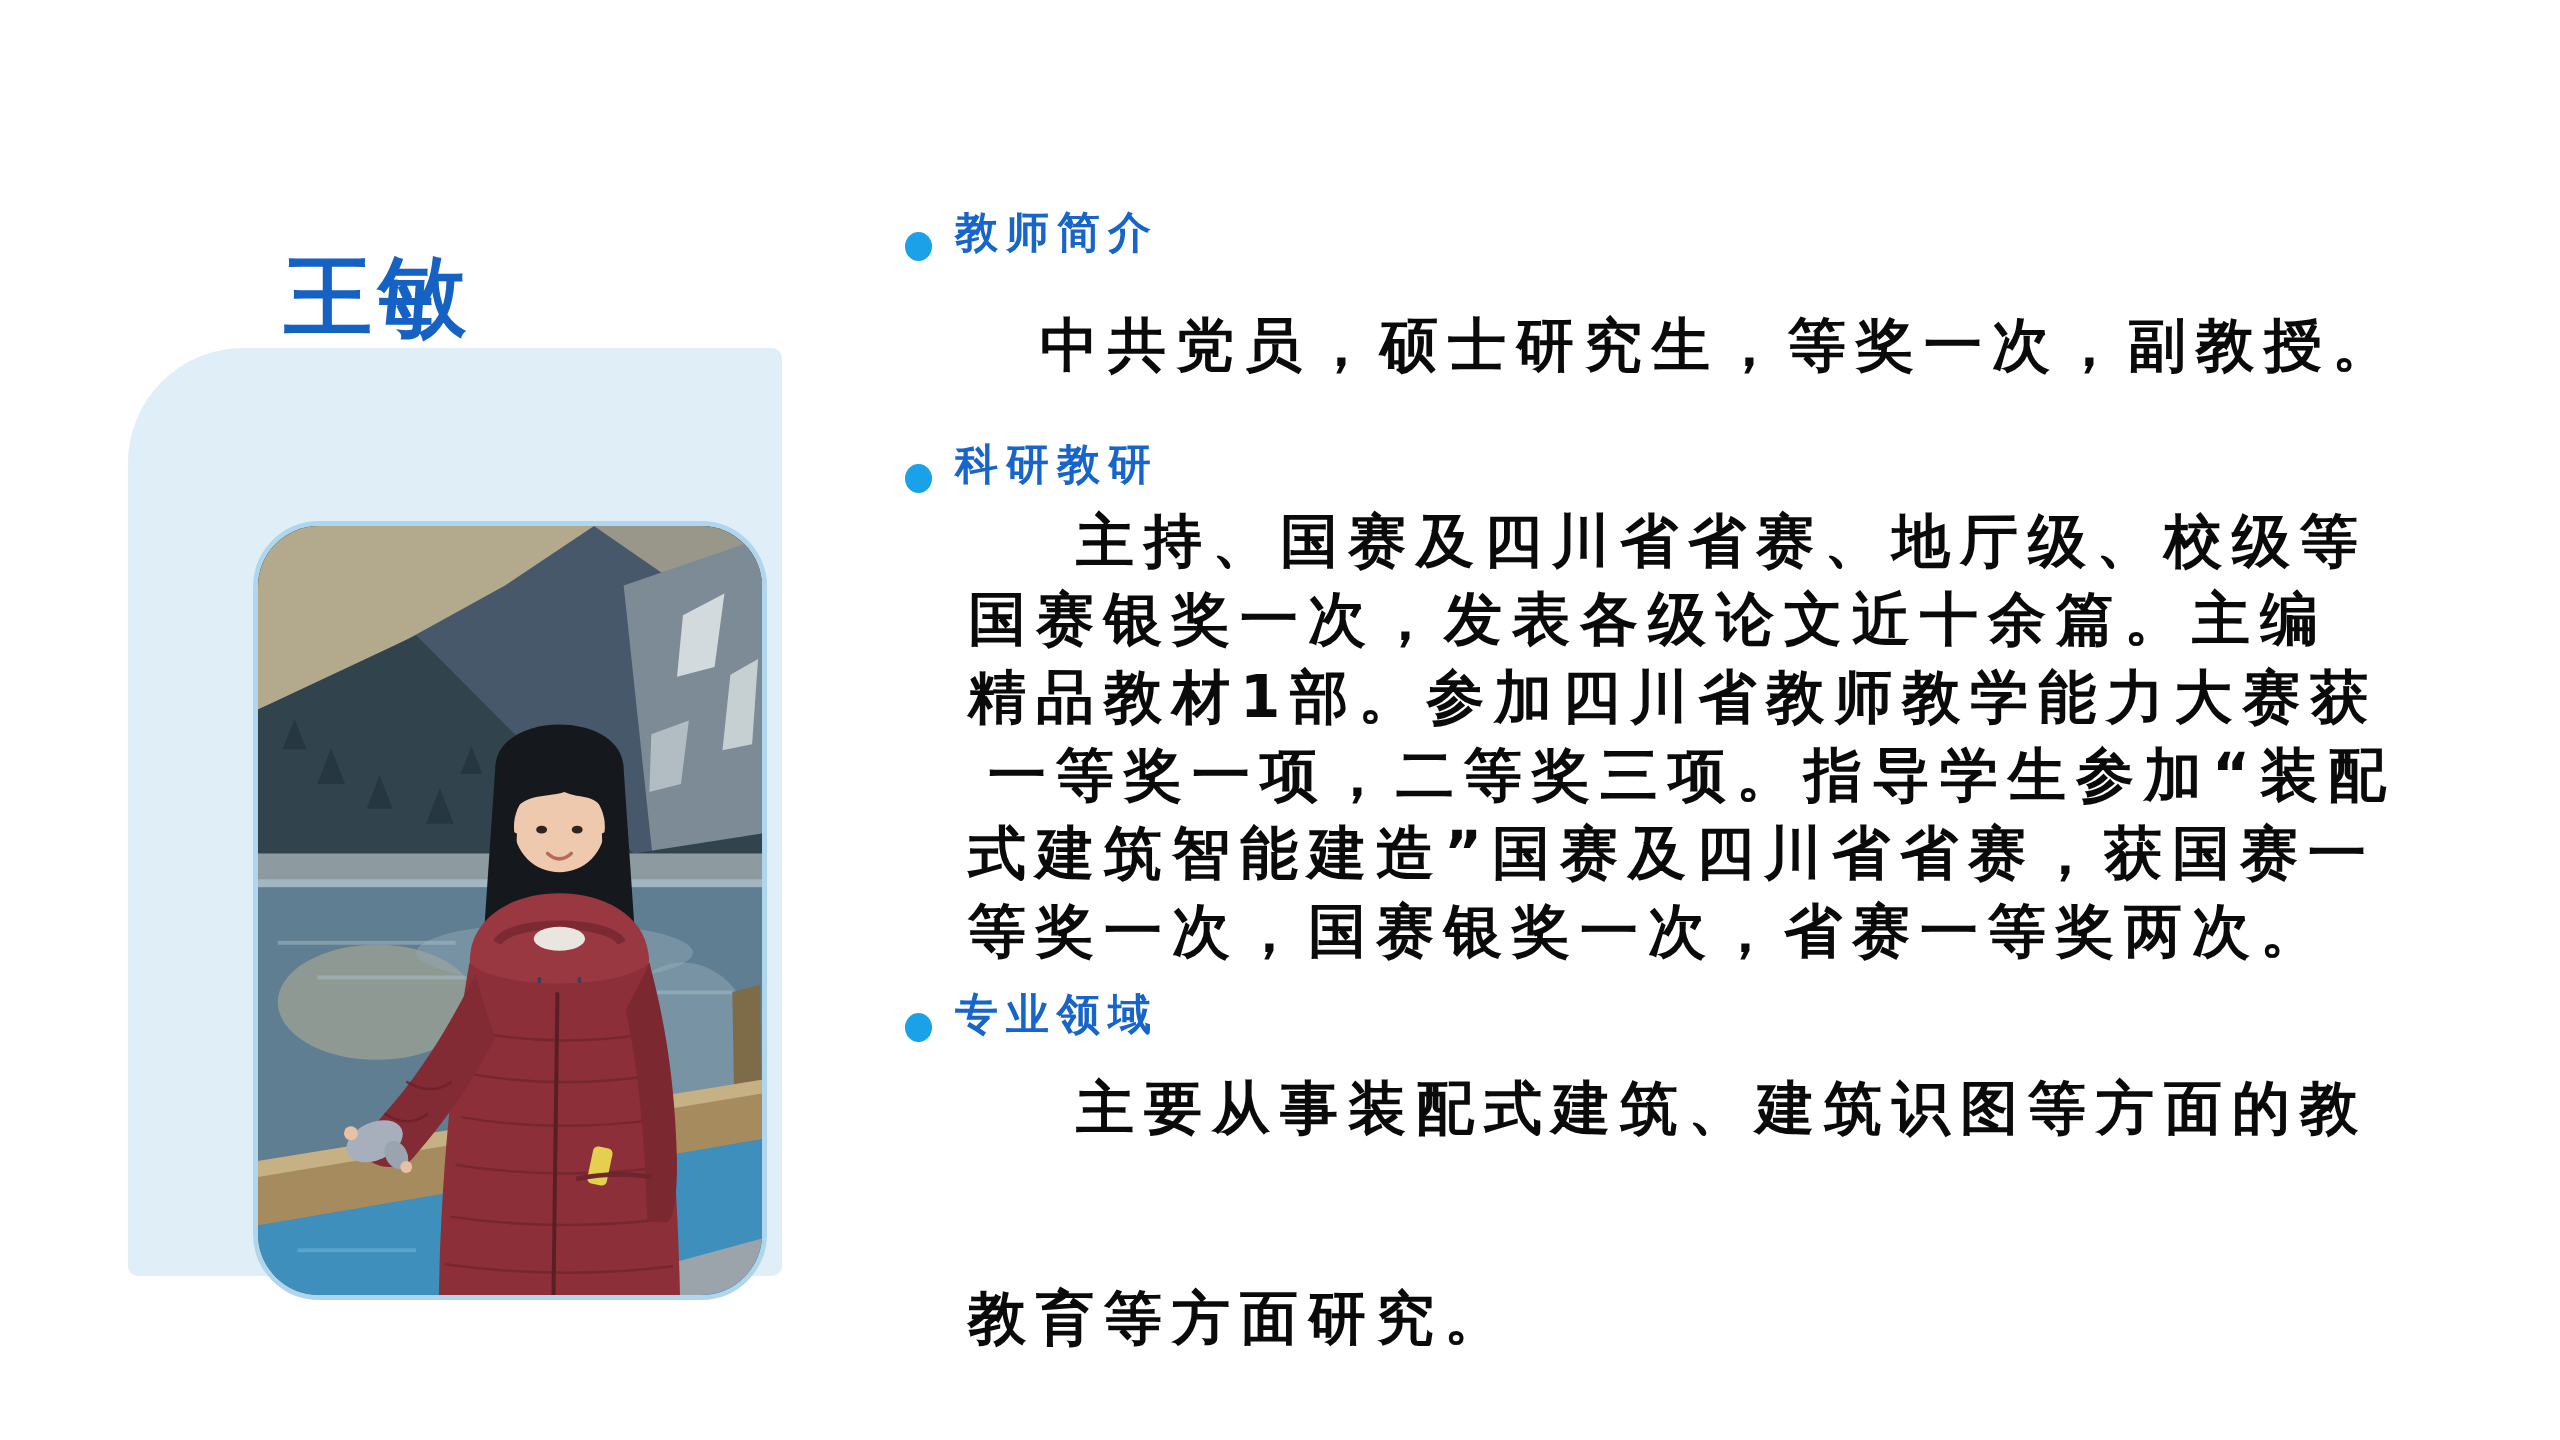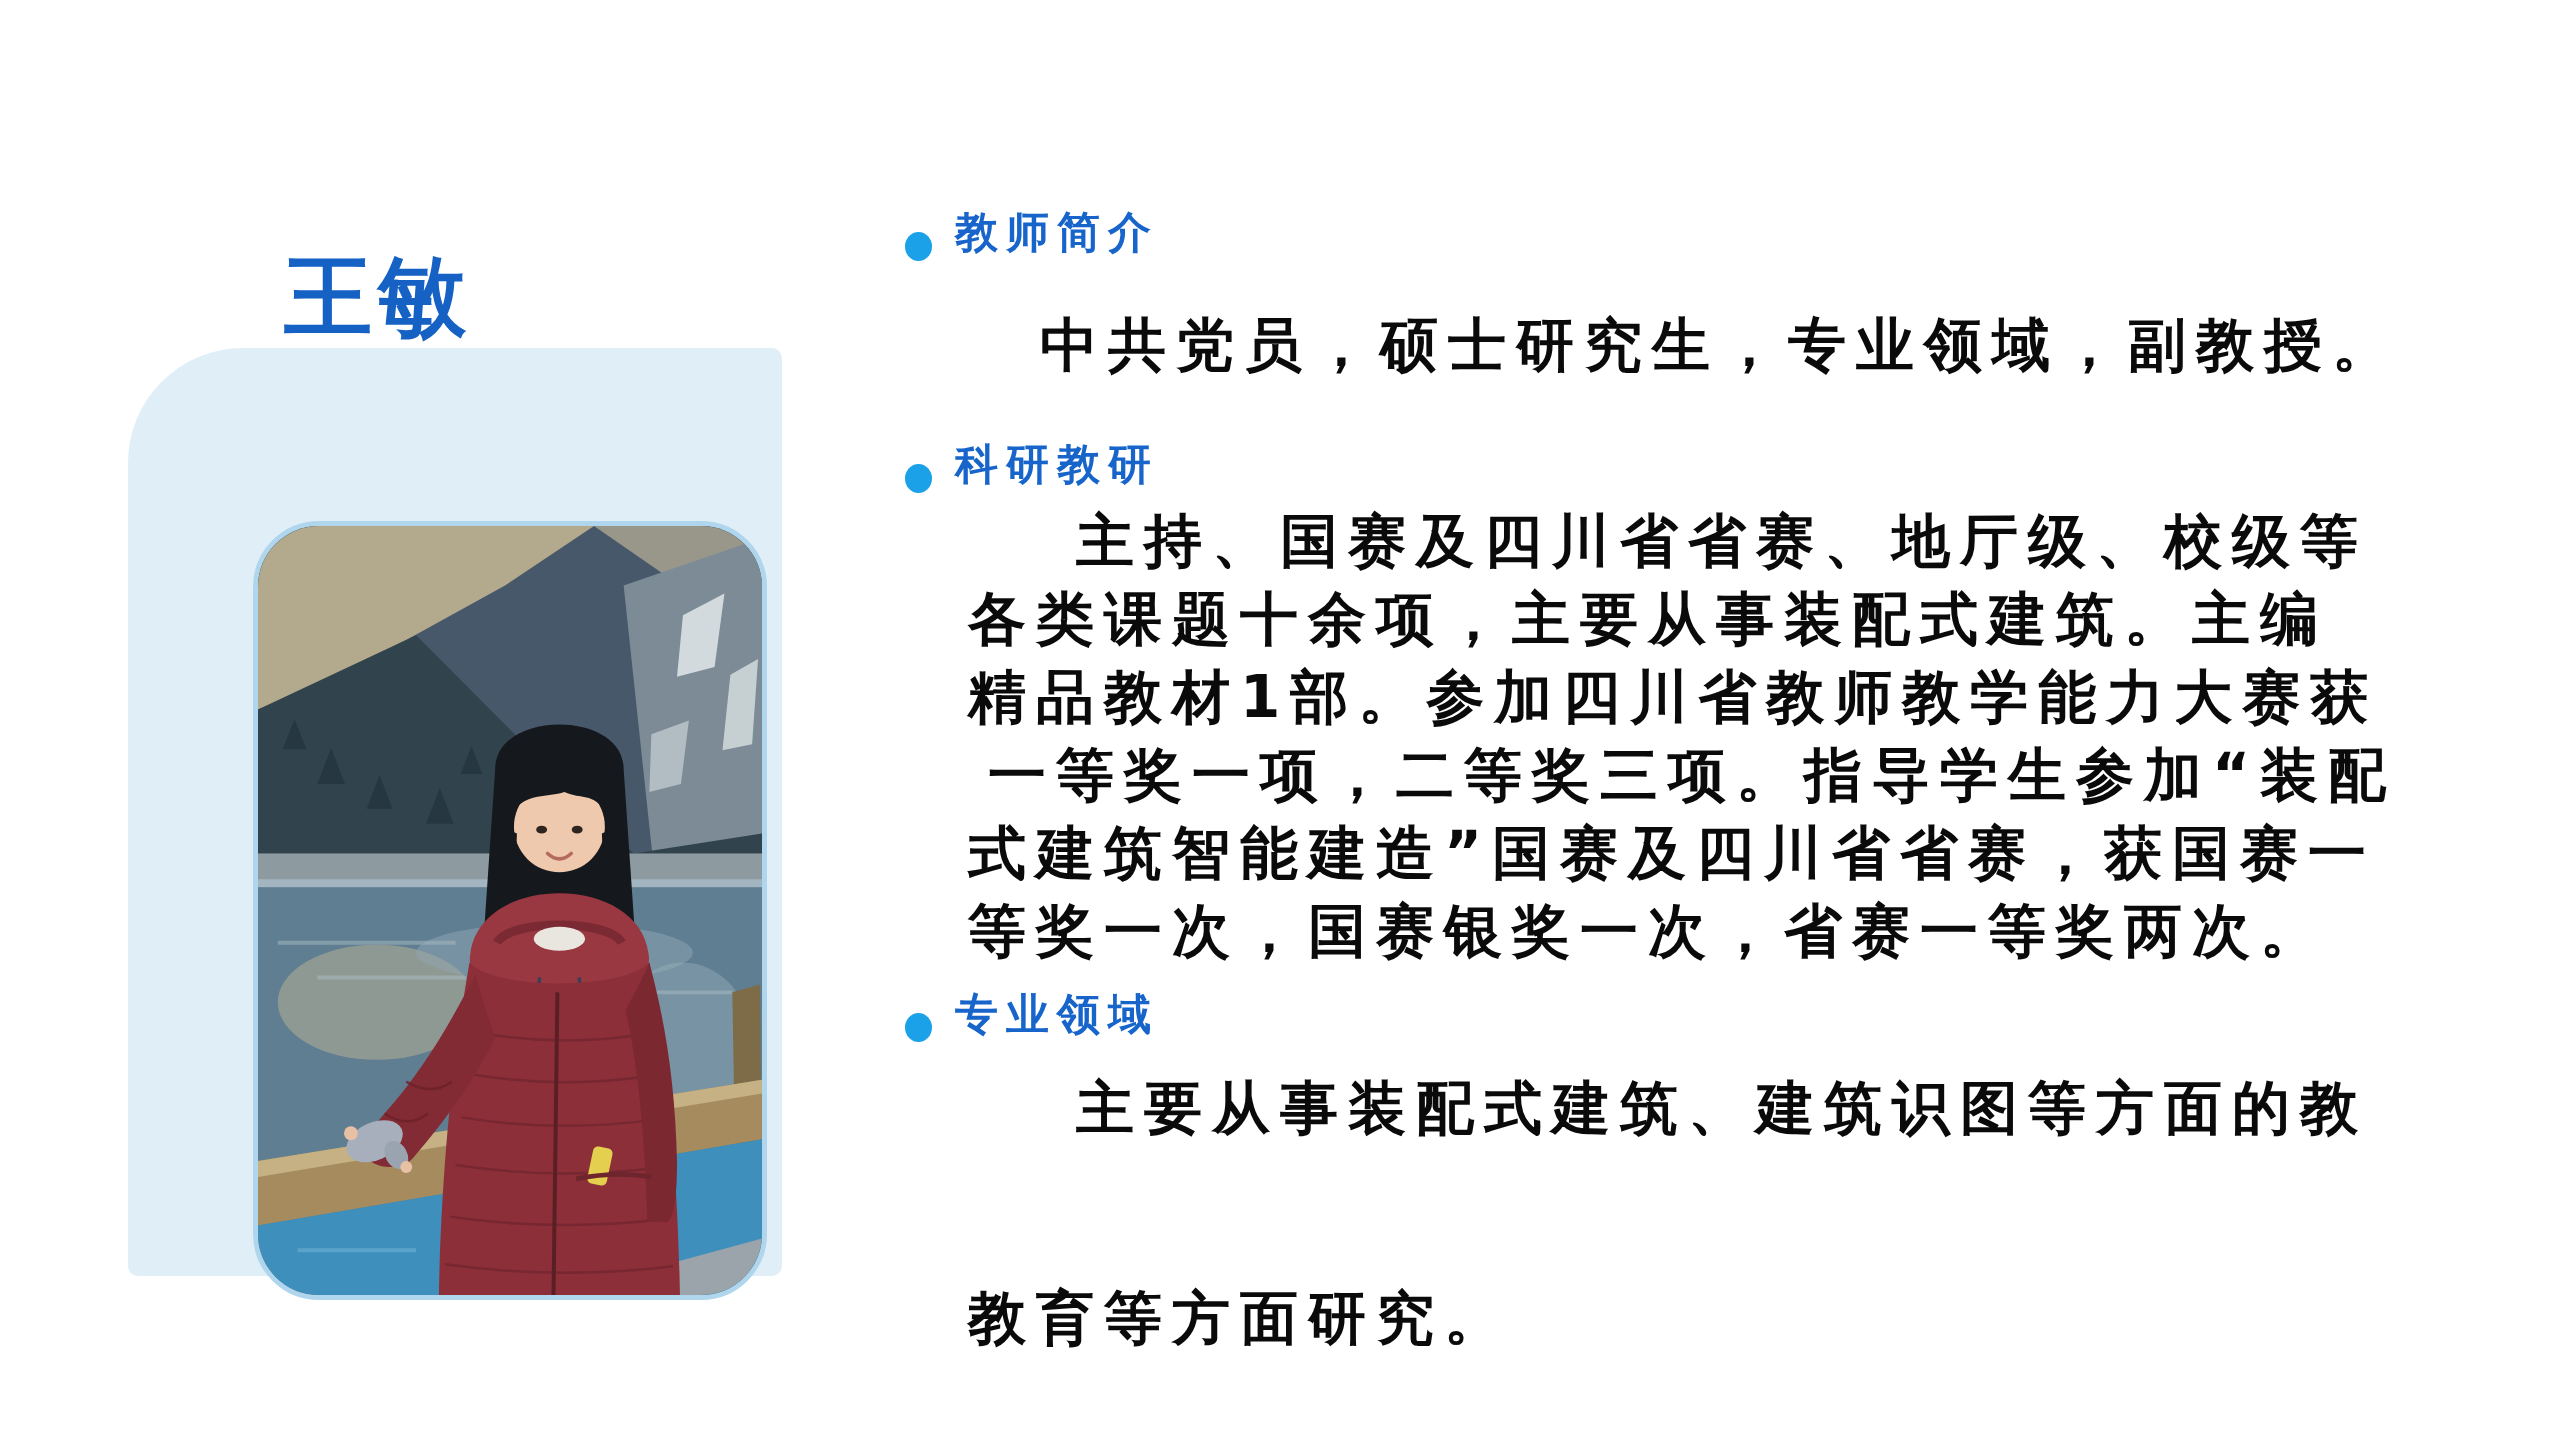--- a/index.html
+++ b/index.html
@@ -120,26 +120,26 @@
         <path d="M396,440 C412,500 422,560 424,640 C424,682 420,702 412,702 L394,700 C392,640 388,560 372,488 C380,472 390,456 396,440 Z" fill="#7C2830"></path>
 
         <rect x="336" y="626" width="20" height="38" rx="5" fill="#E5CF4E" transform="rotate(12 346 645)"></rect>
         <path d="M322,658 Q362,650 398,656" stroke="#6E252D" stroke-width="5" fill="none"></path>
       </g>
     </svg>
   </div>
 
   <span class="bullet" style="left:905px;top:232px;"></span>
   <h2 class="heading" style="left:955px;top:204px;">教师简介</h2>
-  <div class="bodyline indent-sm" style="top:312px;">中共党员，硕士研究生，专业领域，副教授。</div>
+  <div class="bodyline indent-sm" style="top:312px;">中共党员，硕士研究生，等奖一次，副教授。</div>
 
   <span class="bullet" style="left:905px;top:464px;"></span>
   <h2 class="heading" style="left:955px;top:436px;">科研教研</h2>
   <div class="bodyline indent" style="top:508px;">主持、国赛及四川省省赛、地厅级、校级等</div>
-  <div class="bodyline" style="top:586px;">各类课题十余项，主要从事装配式建筑。主编</div>
+  <div class="bodyline" style="top:586px;">国赛银奖一次，发表各级论文近十余篇。主编</div>
   <div class="bodyline" style="top:664px;">精品教材1部。参加四川省教师教学能力大赛获</div>
   <div class="bodyline" style="top:742px;margin-left:20px;">一等奖一项，二等奖三项。指导学生参加“装配</div>
   <div class="bodyline" style="top:820px;">式建筑智能建造”国赛及四川省省赛，获国赛一</div>
   <div class="bodyline" style="top:898px;">等奖一次，国赛银奖一次，省赛一等奖两次。</div>
 
   <span class="bullet" style="left:905px;top:1013px;"></span>
   <h2 class="heading" style="left:955px;top:986px;">专业领域</h2>
   <div class="bodyline indent" style="top:1075px;">主要从事装配式建筑、建筑识图等方面的教</div>
   <div class="bodyline" style="top:1285px;">教育等方面研究。</div>
 

